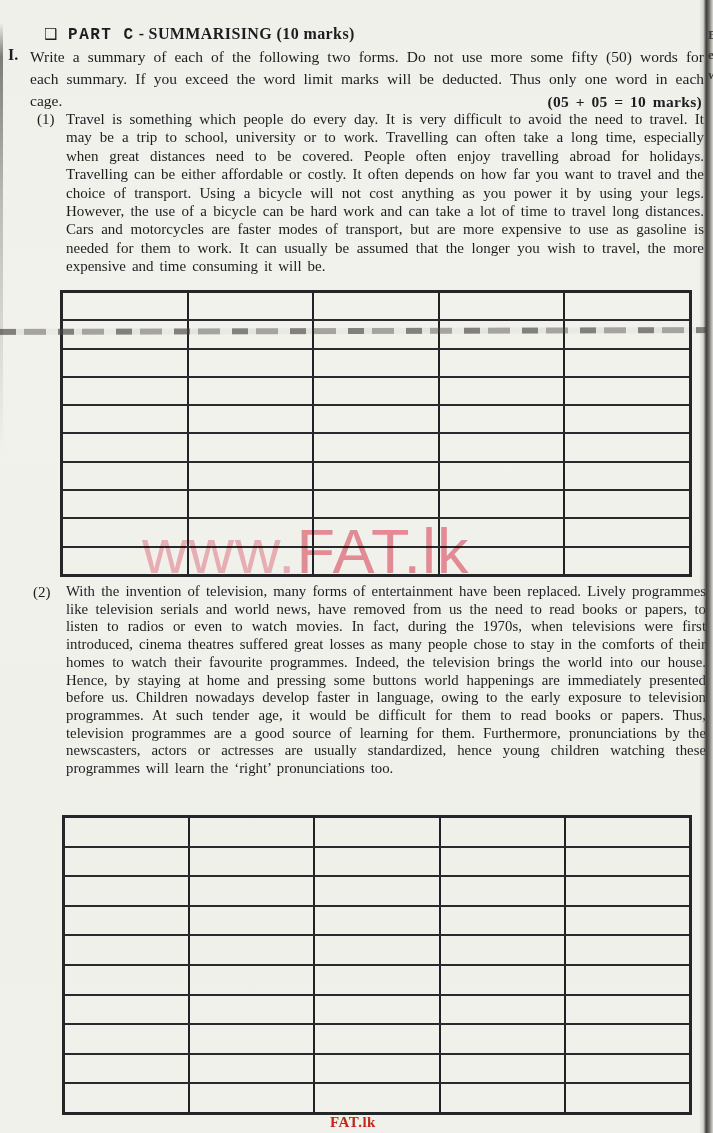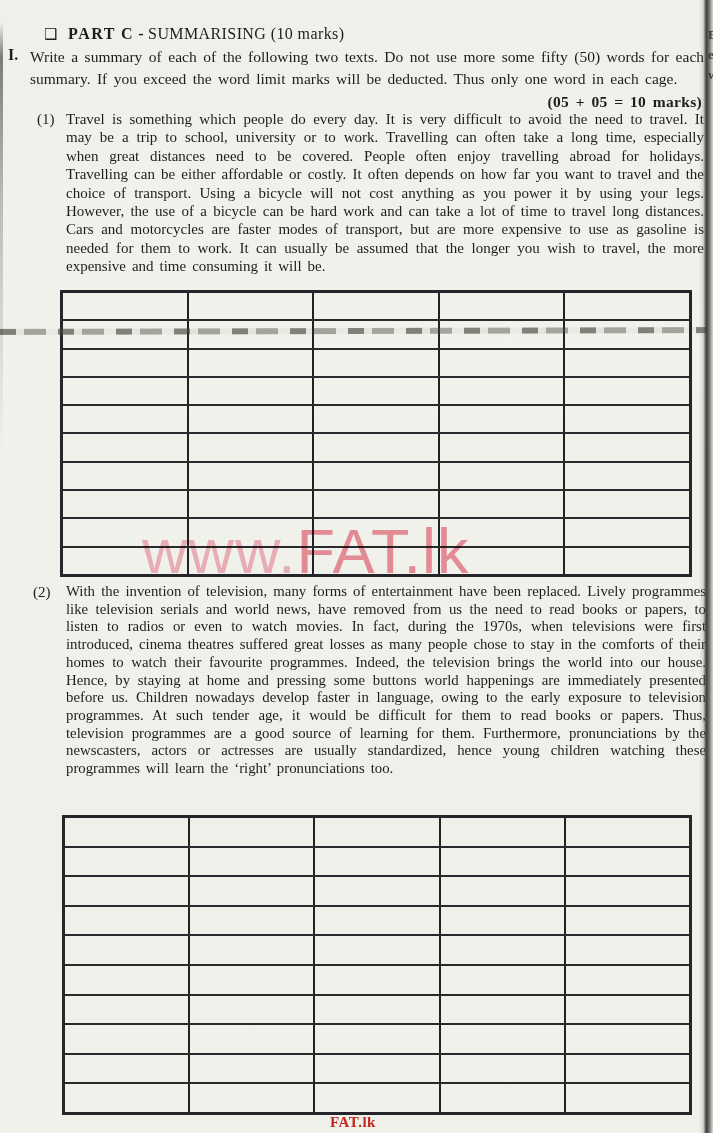--- a/index.html
+++ b/index.html
@@ -15,23 +15,23 @@
   }
   
   .part-header{
     position:absolute;left:44px;top:25px;
     font-size:16px;letter-spacing:.6px;white-space:nowrap;
   }
   .checkbox-glyph{
     font-family:"DejaVu Sans", sans-serif;
     font-size:15px;margin-right:10px;font-weight:700;
   }
-  .part-prefix{font-weight:600;letter-spacing:1.5px;}
+  .part-prefix{font-weight:600;letter-spacing:1.5px;font-family:Liberation Mono, monospace;}
   .part-sep{font-weight:600;margin:0 4px;}
-  .part-title{font-weight:400;letter-spacing:.4px;}
+  .part-title{font-weight:700;letter-spacing:.4px;}
   
   .q-number{
     position:absolute;left:8px;top:46px;
     font-size:16px;font-weight:600;
   }
   .q-instruction{
     position:absolute;left:30px;top:46px;width:674px;height:68px;
     font-size:15.5px;line-height:21.8px;text-align:justify;
     word-spacing:2.5px;
   }
@@ -115,21 +115,21 @@
 <body>
 
 <div class="page">
 
   <div class="part-header">
     <span class="checkbox-glyph">❑</span><span class="part-prefix">PART C</span><span class="part-sep">-</span><span class="part-title">SUMMARISING (10 marks)</span>
   </div>
 
   <div class="q-number">I.</div>
   <div class="q-instruction">
-    <span>Write a </span><b>summary</b><span> of each of the following two texts. Do </span><b>not</b><span> use more some </span><b>fifty (50) words</b><span> for each summary. If you </span><b>exceed the word limit</b><span> marks will be </span><b>deducted</b><span>. Thus only </span><b>one</b><span> word in each cage.</span><span class="q-marks">(05 + 05 = 10 marks)</span>
+    <span>Write a </span><b>summary</b><span> of each of the following two forms. Do </span><b>not</b><span> use more some </span><b>fifty (50) words</b><span> for each summary. If you </span><b>exceed the word limit</b><span> marks will be </span><b>deducted</b><span>. Thus only </span><b>one</b><span> word in each cage.</span><span class="q-marks">(05 + 05 = 10 marks)</span>
   </div>
 
   <div class="text-label label-1">(1)</div>
   <div class="passage passage-1">Travel is something which people do every day. It is very difficult to avoid the need to travel. It may be a trip to school, university or to work. Travelling can often take a long time, especially when great distances need to be covered. People often enjoy travelling abroad for holidays. Travelling can be either affordable or costly. It often depends on how far you want to travel and the choice of transport. Using a bicycle will not cost anything as you power it by using your legs. However, the use of a bicycle can be hard work and can take a lot of time to travel long distances. Cars and motorcycles are faster modes of transport, but are more expensive to use as gasoline is needed for them to work. It can usually be assumed that the longer you wish to travel, the more expensive and time consuming it will be.</div>
 
   <div class="answer-table table-1">
       <div class="grid-row">
         <div class="grid-cell"></div>
         <div class="grid-cell"></div>
         <div class="grid-cell"></div>

